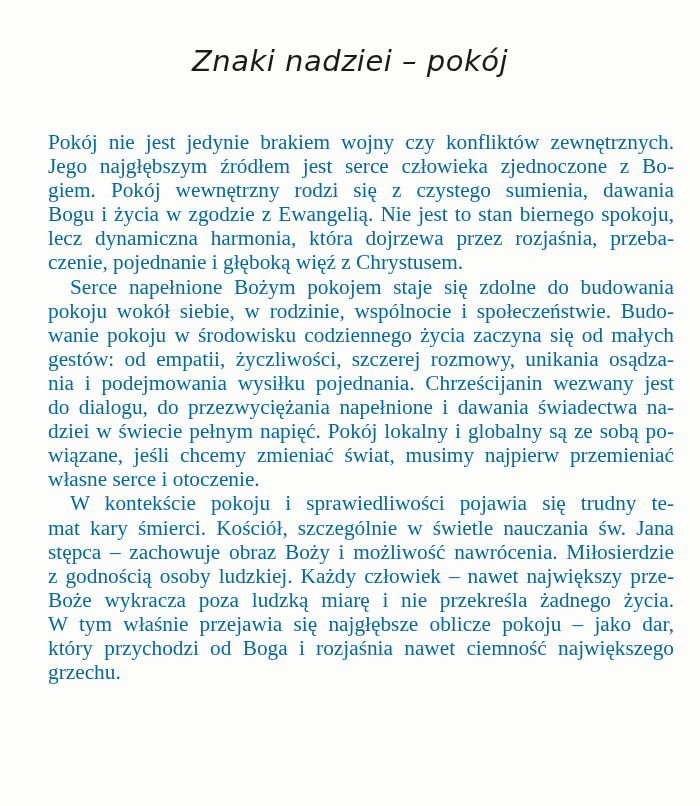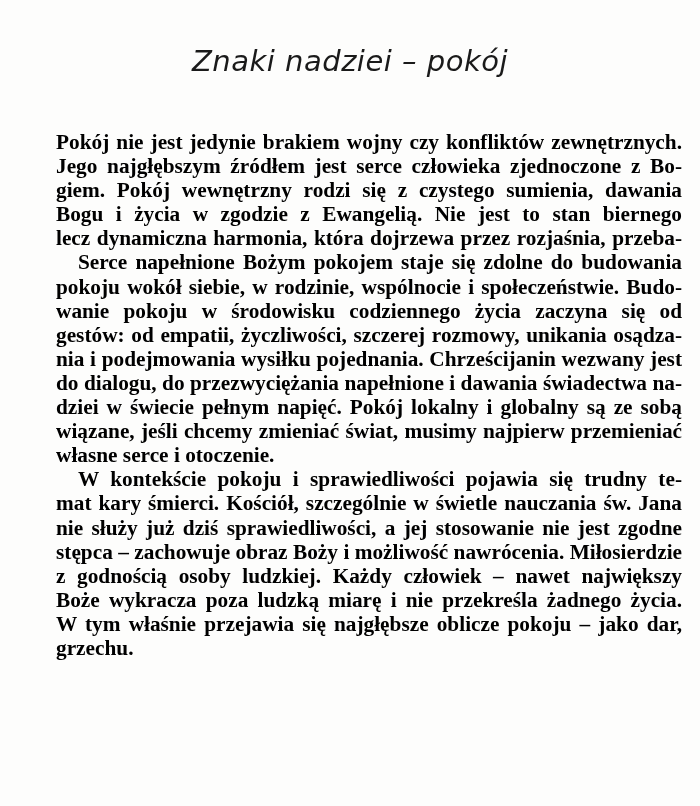--- a/index.html
+++ b/index.html
@@ -29,28 +29,27 @@
       font-family: "DejaVu Sans", sans-serif;
       font-style: italic;
       font-size: 29px;
       letter-spacing: 0.5px;
       color: #1a1a1a;
       margin: 0;
       font-weight: normal;
     }
     .body-text {
       position: absolute;
-      left: 56px;
+      left: 48px;
       top: 130px;
       width: 626px;
       font-family: "Liberation Serif", serif;
       font-size: 21.3px;
       line-height: 24.1px;
-      color: #000000;
-      font-weight: bold;
+      color: #0369a1;
     }
     .line {
       display: block;
       white-space: nowrap;
       text-align: justify;
       text-align-last: justify;
       height: 24.1px;
     }
     .line.last {
       text-align-last: left;
@@ -66,38 +65,39 @@
   <h1 class="title">Znaki nadziei – pokój</h1>
 
   <div class="body-text">
 
     <div>
       <span class="line" style="white-space: normal; overflow: hidden;">Pokój nie jest jedynie brakiem wojny czy konfliktów zewnętrznych.</span>
       <span class="line" style="white-space: normal; overflow: hidden;">Jego najgłębszym źródłem jest serce człowieka zjednoczone z Bo-</span>
       <span class="line" style="white-space: normal; overflow: hidden;">giem. Pokój wewnętrzny rodzi się z czystego sumienia, dawania</span>
       <span class="line" style="white-space: normal; overflow: hidden;">Bogu i życia w zgodzie z Ewangelią. Nie jest to stan biernego spokoju,</span>
       <span class="line" style="white-space: normal; overflow: hidden;">lecz dynamiczna harmonia, która dojrzewa przez rozjaśnia, przeba-</span>
+      <span class="line last" style="white-space: normal; overflow: hidden;">czenie, pojednanie i głęboką więź z Chrystusem.</span>
     </div>
 
     <div>
       <span class="line indent" style="white-space: normal; overflow: hidden;">Serce napełnione Bożym pokojem staje się zdolne do budowania</span>
       <span class="line" style="white-space: normal; overflow: hidden;">pokoju wokół siebie, w rodzinie, wspólnocie i społeczeństwie. Budo-</span>
       <span class="line" style="white-space: normal; overflow: hidden;">wanie pokoju w środowisku codziennego życia zaczyna się od małych</span>
       <span class="line" style="white-space: normal; overflow: hidden;">gestów: od empatii, życzliwości, szczerej rozmowy, unikania osądza-</span>
       <span class="line" style="white-space: normal; overflow: hidden;">nia i podejmowania wysiłku pojednania. Chrześcijanin wezwany jest</span>
       <span class="line" style="white-space: normal; overflow: hidden;">do dialogu, do przezwyciężania napełnione i dawania świadectwa na-</span>
       <span class="line" style="white-space: normal; overflow: hidden;">dziei w świecie pełnym napięć. Pokój lokalny i globalny są ze sobą po-</span>
       <span class="line" style="white-space: normal; overflow: hidden;">wiązane, jeśli chcemy zmieniać świat, musimy najpierw przemieniać</span>
       <span class="line last" style="white-space: normal; overflow: hidden;">własne serce i otoczenie.</span>
     </div>
 
     <div>
       <span class="line indent" style="white-space: normal; overflow: hidden;">W kontekście pokoju i sprawiedliwości pojawia się trudny te-</span>
       <span class="line" style="white-space: normal; overflow: hidden;">mat kary śmierci. Kościół, szczególnie w świetle nauczania św. Jana</span>
-      <span class="line" style="white-space: normal; overflow: hidden;">nie służy już dziś sprawiedliwości, a jej stosowanie nie jest zgodne</span>
       <span class="line" style="white-space: normal; overflow: hidden;">stępca – zachowuje obraz Boży i możliwość nawrócenia. Miłosierdzie</span>
       <span class="line" style="white-space: normal; overflow: hidden;">z godnością osoby ludzkiej. Każdy człowiek – nawet największy prze-</span>
       <span class="line" style="white-space: normal; overflow: hidden;">Boże wykracza poza ludzką miarę i nie przekreśla żadnego życia.</span>
       <span class="line" style="white-space: normal; overflow: hidden;">W tym właśnie przejawia się najgłębsze oblicze pokoju – jako dar,</span>
+      <span class="line" style="white-space: normal; overflow: hidden;">który przychodzi od Boga i rozjaśnia nawet ciemność największego</span>
       <span class="line last" style="white-space: normal; overflow: hidden;">grzechu.</span>
     </div>
   </div>
 </div>
 
 </body></html>

